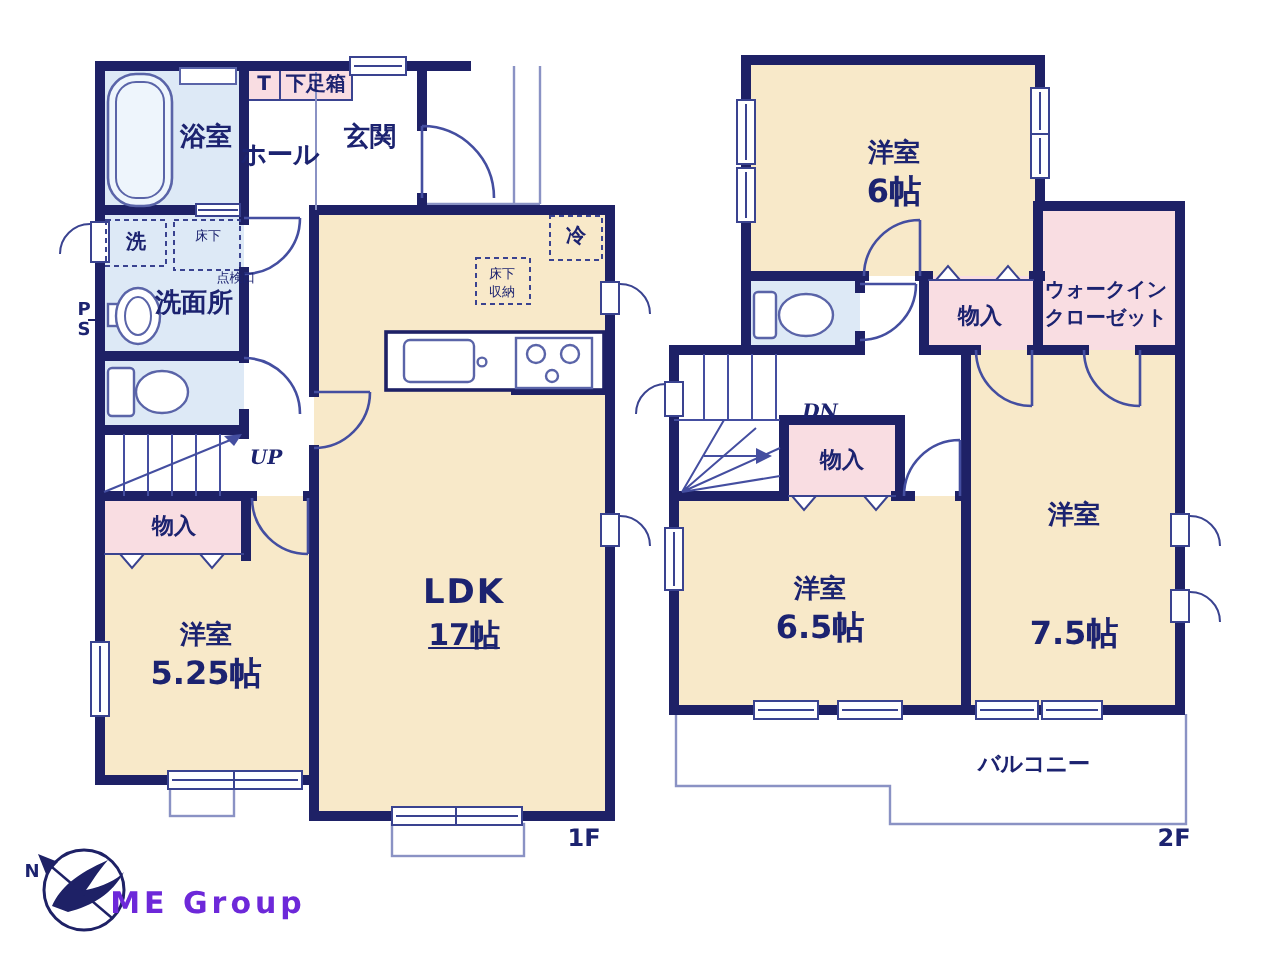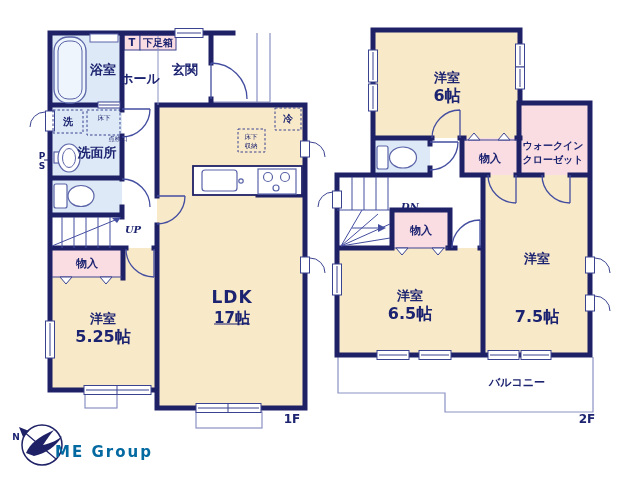--- a/index.html
+++ b/index.html
@@ -19,21 +19,21 @@
   .big{font-size:17px;letter-spacing:1px;}
   .bigsize{font-size:15px;text-decoration:underline;}
   .small{font-size:10px;}
   .closet{font-size:11px;}
   .tiny{font-size:6.5px;font-weight:normal;}
   .wic{font-size:10px;margin-top:16px;}
   .floor-tag{font-size:12px;font-weight:bold;}
   .stairdir{font-size:10px;font-style:italic;font-family:"DejaVu Serif","Liberation Serif",serif;}
   .ps{font-size:9px;}
   .balc{font-size:11px;text-align:right;}
-  .logo-text{font-size:15px;color:#0369a1;font-weight:bold;letter-spacing:2px;}
+  .logo-text{font-size:15px;color:#6d28d9;font-weight:bold;letter-spacing:2px;}
   .north{font-size:9px;}
 </style>
 </head>
 <body>
 
 <div id="stage">
 
   <svg id="plan-svg" width="640" height="480" viewBox="0 0 640 480">
 
     <g>

